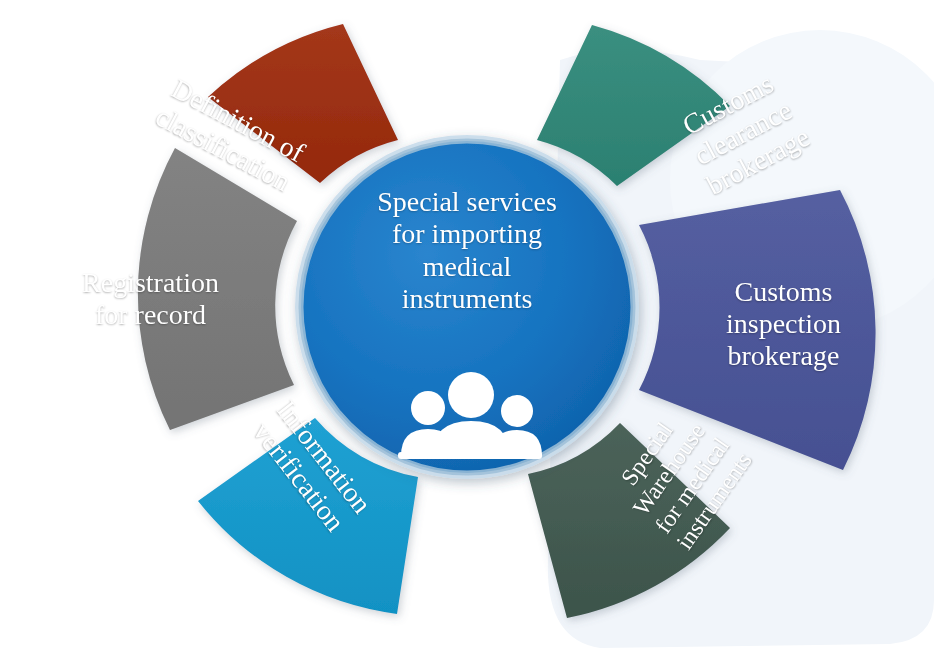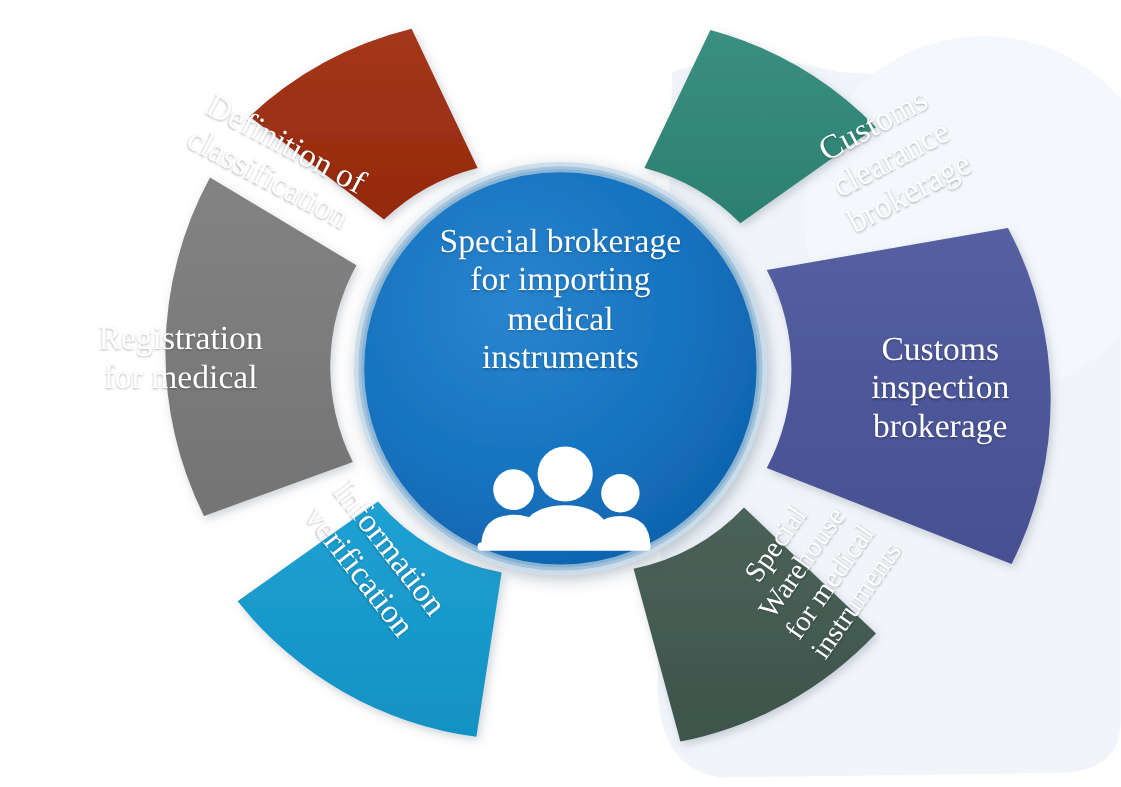--- a/index.html
+++ b/index.html
@@ -156,30 +156,30 @@
       <circle cx="517" cy="411" r="16"></circle>
       <path d="M492 456 q0 -26 25 -26 q25 0 25 26 z"></path>
 
       <circle cx="471" cy="395" r="23"></circle>
       <path d="M432 457 q0 -36 39 -36 q39 0 39 36 z"></path>
 
       <rect x="398" y="452" width="144" height="7" rx="3"></rect>
     </g>
   </svg>
 
-  <div class="hub-text" style="left:327px; top:186px; width:280px;">Special brokerage
+  <div class="hub-text" style="left:327px; top:186px; width:280px;">Special services
 for importing
 medical
 instruments</div>
 
   <div class="wedge-label" style="left:113px; top:103px; width:235px; font-size:28px; transform:rotate(28deg); transform-origin:50% 50%;">Definition of
 classification</div>
 
   <div class="wedge-label" style="left:38px; top:267px; width:225px; font-size:28px;">Registration
-for medical</div>
+for record</div>
 
   <div class="wedge-label" style="left:199px; top:435px; width:225px; font-size:28px; transform:rotate(52deg); transform-origin:50% 50%;">Information
 verification</div>
 
   <div class="wedge-label" style="left:643px; top:85px; width:200px; font-size:28px; transform:rotate(-28deg); transform-origin:50% 50%;">Customs
 clearance
 brokerage</div>
 
   <div class="wedge-label" style="left:681px; top:276px; width:205px; font-size:28px;">Customs
 inspection

